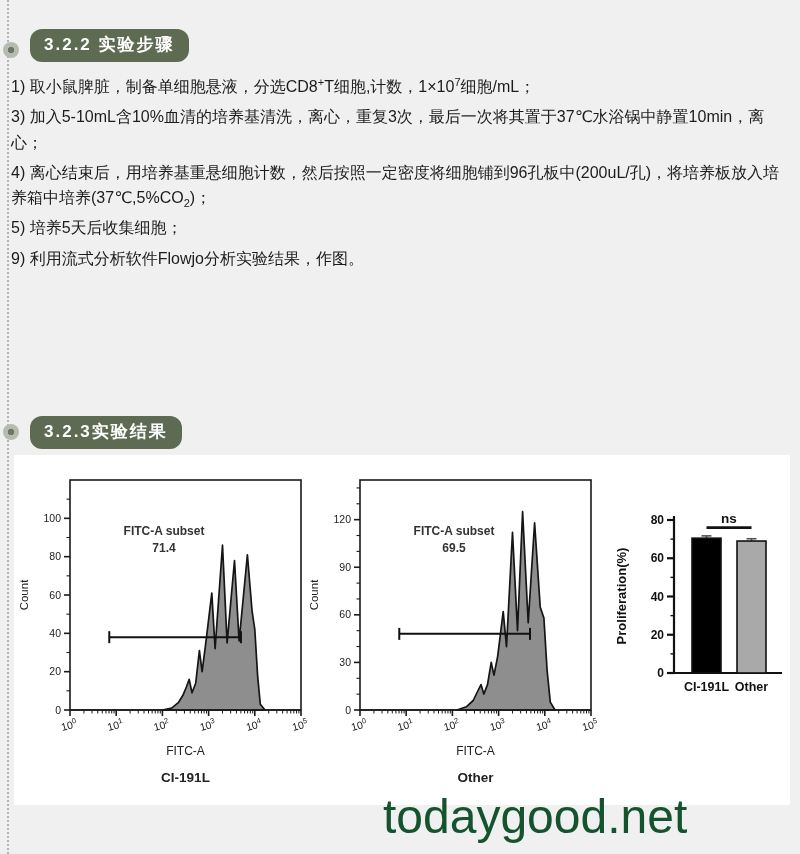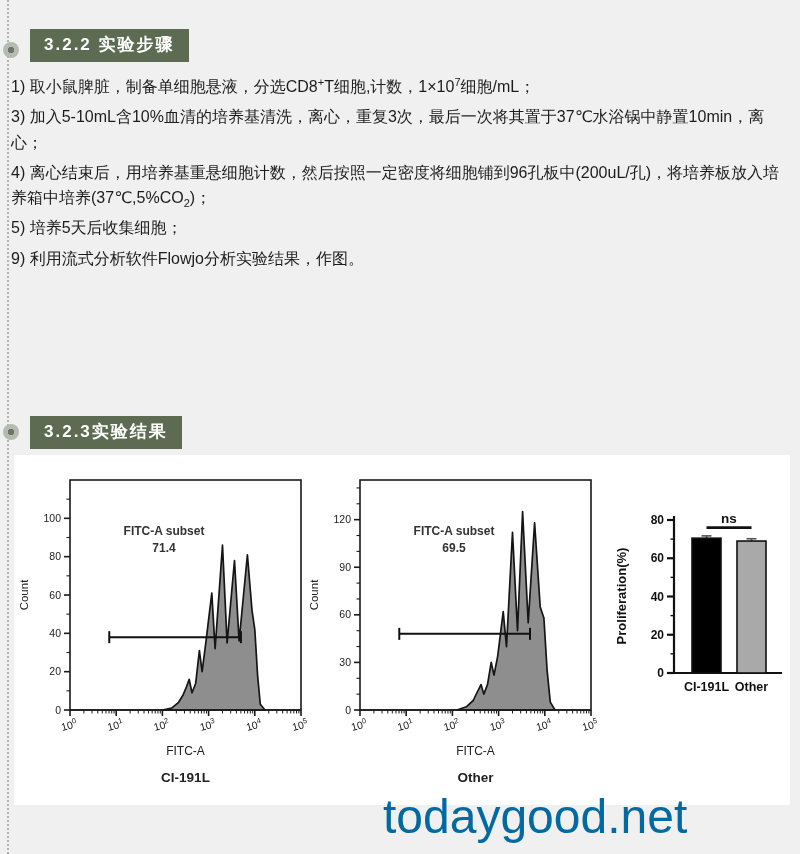--- a/index.html
+++ b/index.html
@@ -3,30 +3,30 @@
 <meta charset="utf-8">
 <style>
   html,body{margin:0;padding:0;}
   .page{position:relative;width:800px;height:854px;background:var(--bg,#f0f0f0);overflow:hidden;
         font-family:"Liberation Sans","DejaVu Sans",sans-serif;}
   .timeline{position:absolute;left:7px;top:0;height:854px;border-left:2px dotted #b3b3b3;}
   .bullet{position:absolute;left:3px;width:16px;height:16px;border-radius:50%;
           background:radial-gradient(circle,#6d766a 0 3.5px,#b6bbb0 3.5px 8px);}
   .b1{top:42px}.b2{top:424px}
   .section-header{position:absolute;left:30px;background:var(--green,#5d6b53);color:#fff;
-          font-weight:bold;font-size:17px;letter-spacing:2px;padding:4px 14px 6px;}
+          font-weight:bold;font-size:17px;letter-spacing:2px;padding:4px 14px 6px;border-radius:12px;}
   .h1pos{top:29px}.h2pos{top:416px}
   .steps{position:absolute;left:11px;top:74px;width:783px;color:var(--text,#1c1c1c);
          font-size:16px;line-height:1.58;}
   .step{margin:0 0 5px;}
   .step sup,.step sub{font-size:11px;line-height:0;}
   .panel{position:absolute;left:14px;top:455px;width:776px;height:350px;background:#fff;}
   .chart{position:absolute;top:0;}
   .hist1{left:0}.hist2{left:290px}.bars{left:596px;top:20px}
-  .watermark{position:absolute;left:383px;top:789px;font-size:48px;color:#0369a1;
+  .watermark{position:absolute;left:383px;top:789px;font-size:48px;color:#14532d;
          font-family:"Liberation Sans",sans-serif;white-space:nowrap;}
   svg text{font-family:"Liberation Sans","DejaVu Sans",sans-serif;}
 </style>
 </head>
 <body>
 
 <div class="page">
   <div class="timeline"></div>
 
   <div class="bullet b1"></div>

